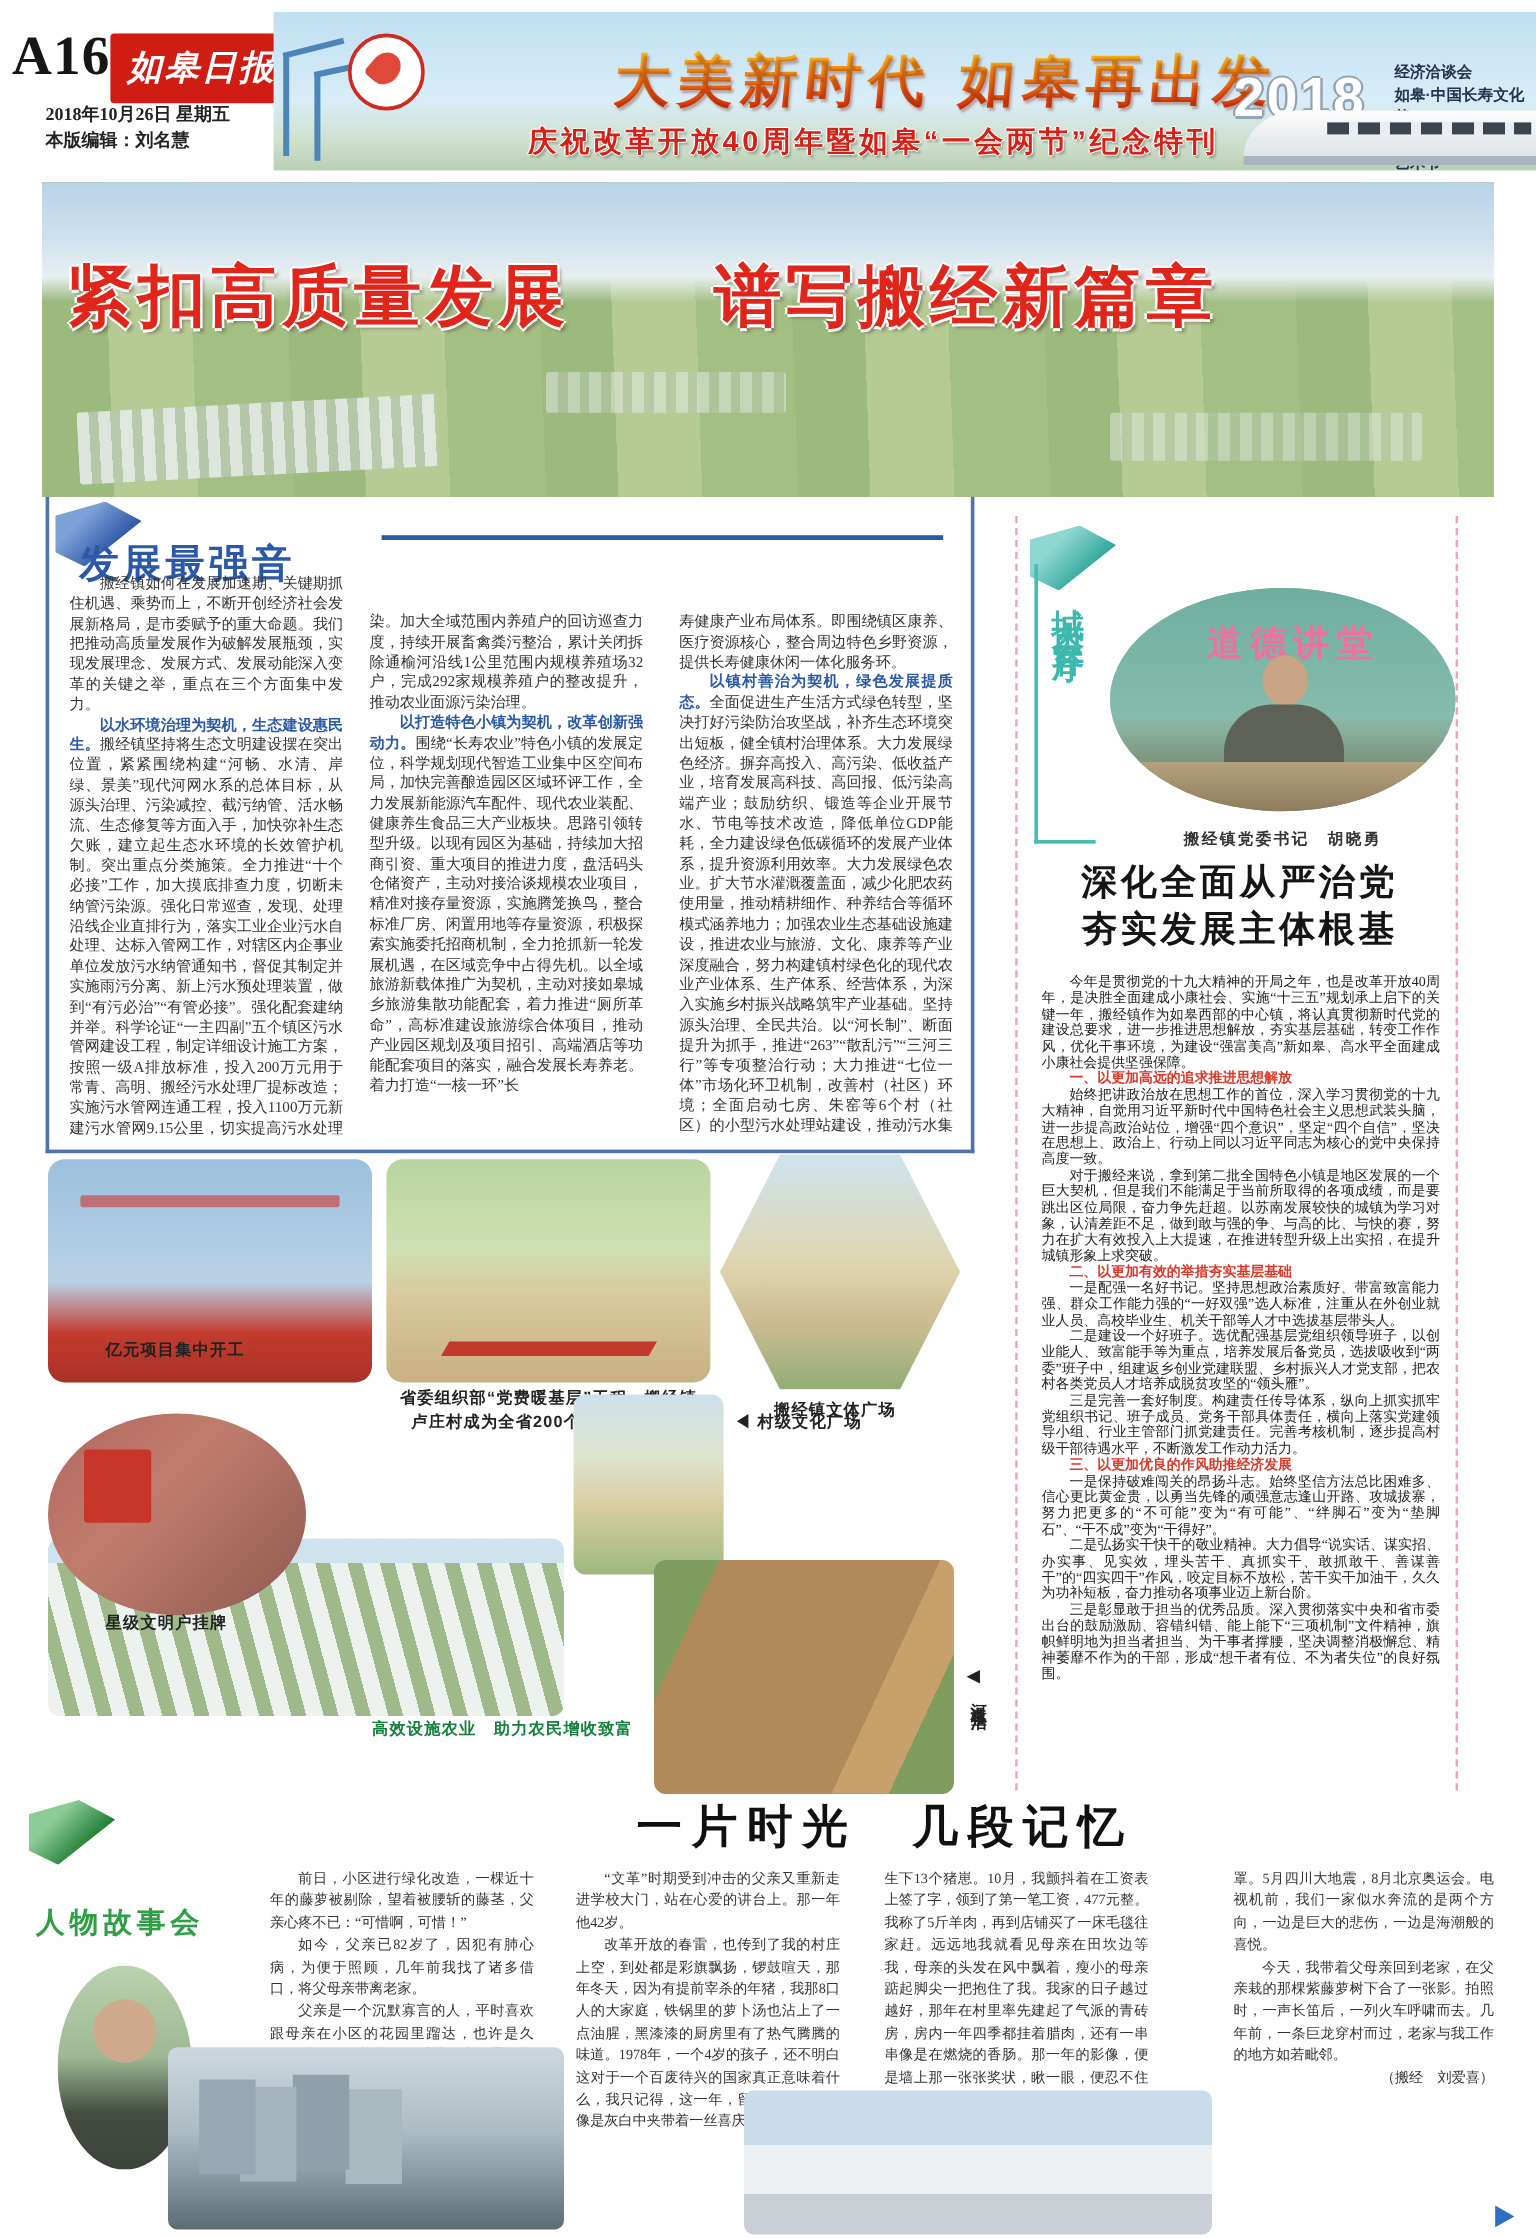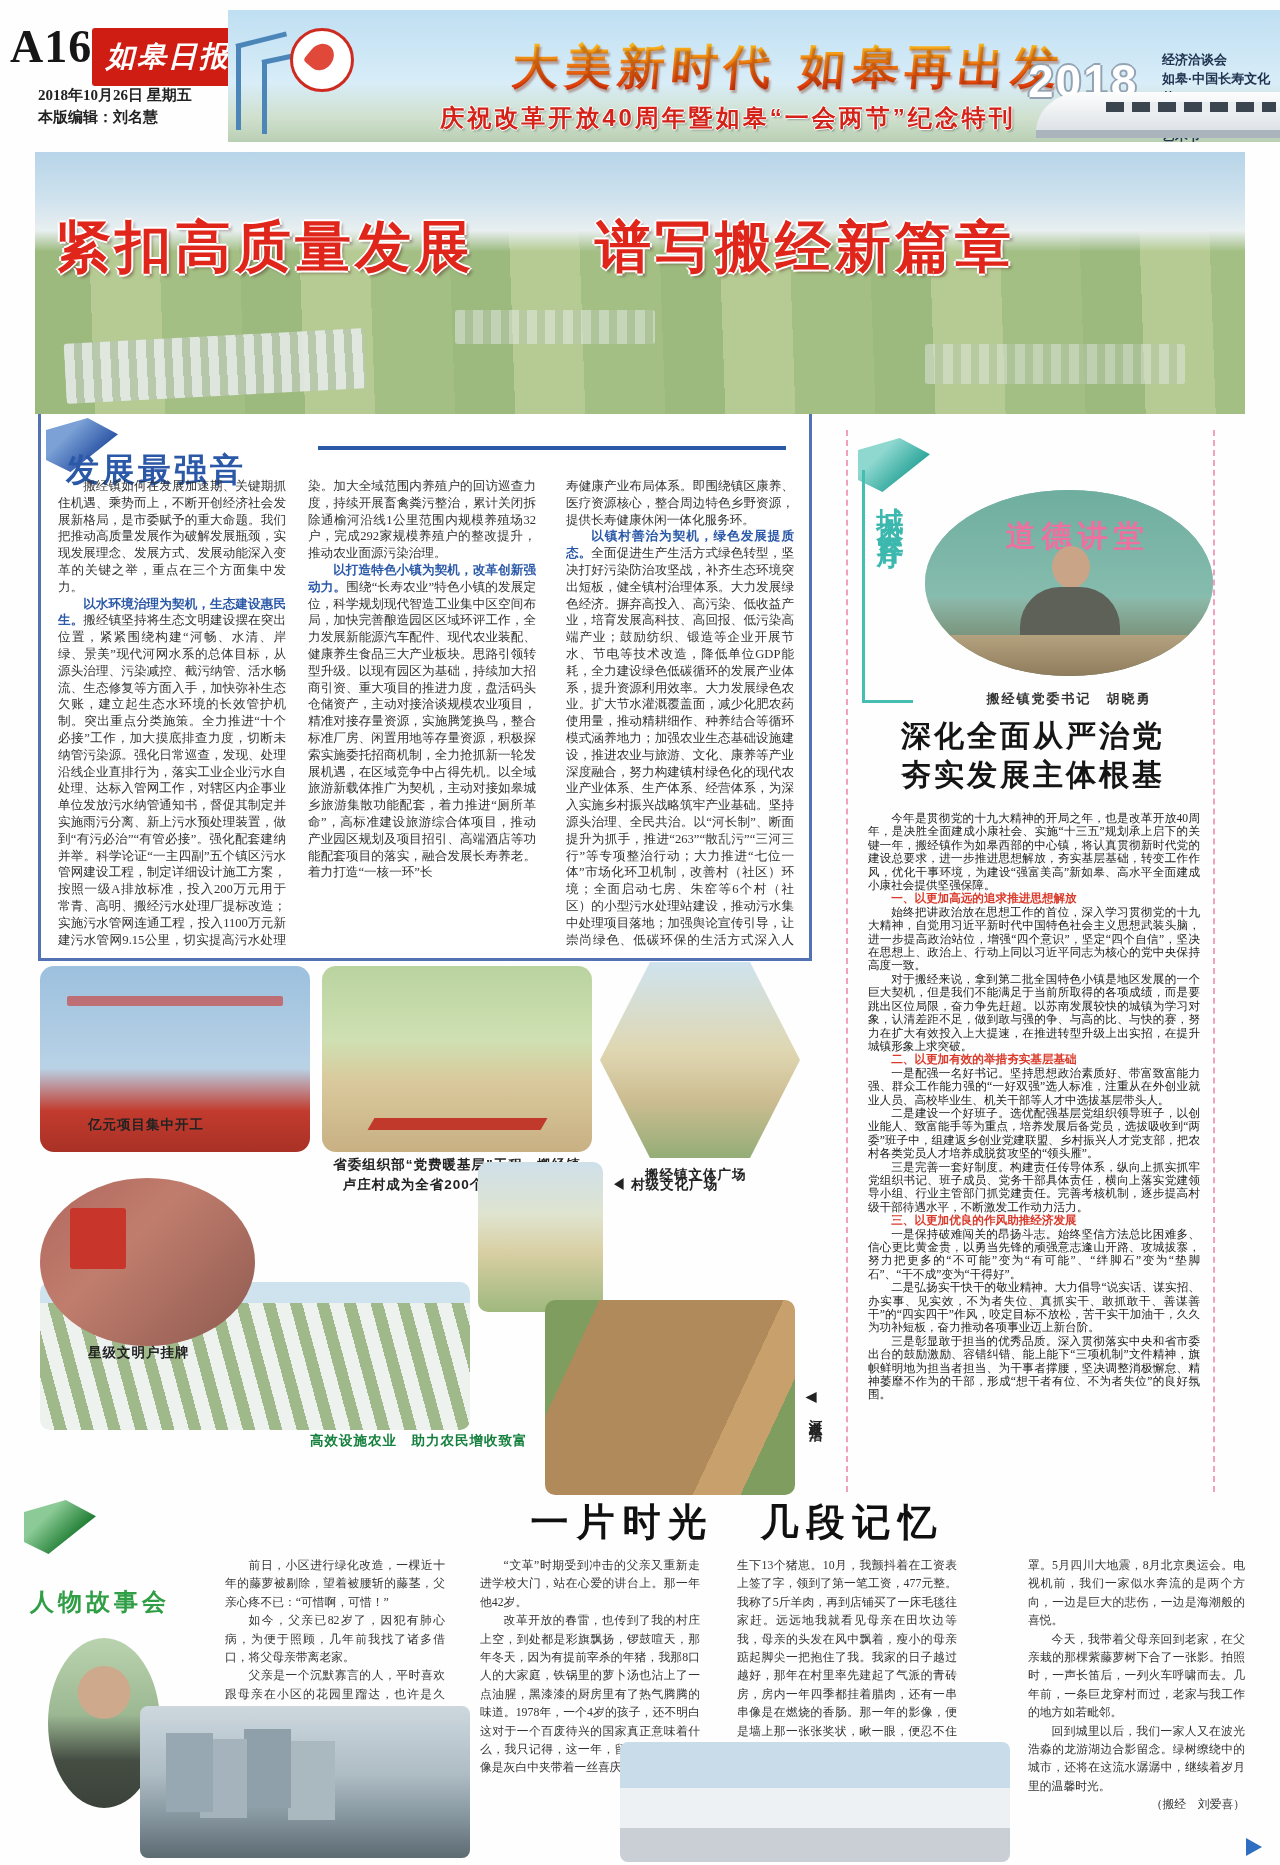--- a/index.html
+++ b/index.html
@@ -52,21 +52,21 @@
   .curl{width:72px;height:54px;}
   .curl-blue{background:linear-gradient(135deg,#7ba1d6 30%,#2e57a6 70%);}
   .curl-teal{background:linear-gradient(135deg,#8fd8d0 30%,#2fa79c 70%);}
   .curl-green{background:linear-gradient(135deg,#8ccb97 30%,#1f7d33 70%);}
   .curl{clip-path:polygon(0 22%,58% 0,100% 30%,34% 100%,0 78%);}
   .sec-title{font-weight:900;color:#2b59a8;font-size:33px;letter-spacing:3px;margin-top:24px;}
   .sec-rule{background:#2b59a8;height:4px;}
   .news-col{font-family:"Liberation Serif",serif;font-size:12.6px;line-height:16.8px;color:#333;
             text-align:justify;overflow:hidden;}
   .news-col p{margin:0;text-indent:2em;}
-  .news-col p.cont{text-indent:0;}
+  .news-col p.cont{text-indent:0;margin-top:32px;}
   .news-col b.lead{font-family:"Liberation Sans",sans-serif;color:#2b59a8;font-weight:bold;}
   
   .dash{width:0;border-left:2px dashed #f2a0c0;}
   .side-label{writing-mode:vertical-rl;font-size:27px;font-weight:900;color:#3cb8ae;letter-spacing:9px;}
   .side-bracket{border-left:3px solid #45bdb3;border-bottom:3px solid #45bdb3;}
   .oval-photo{border-radius:50%;overflow:hidden;
       background:linear-gradient(180deg,#79b2a6 0%,#8fbfb2 55%,#7d9a84 75%,#6b7a64 100%);}
   .oval-photo .board{position:absolute;left:0;top:0;width:100%;height:58%;background:linear-gradient(180deg,#6fae9f,#86bcae);}
   .oval-photo .dj{position:absolute;left:18%;top:14%;width:70%;text-align:center;
       font-family:"DejaVu Serif",serif;font-weight:bold;font-size:30px;color:#ef6f9e;letter-spacing:6px;}
@@ -195,21 +195,21 @@
       <p class="p">今年是贯彻党的十九大精神的开局之年，也是改革开放40周年，是决胜全面建成小康社会、实施“十三五”规划承上启下的关键一年，搬经镇作为如皋西部的中心镇，将认真贯彻新时代党的建设总要求，进一步推进思想解放，夯实基层基础，转变工作作风，优化干事环境，为建设“强富美高”新如皋、高水平全面建成小康社会提供坚强保障。</p>
       <p class="h">一、以更加高远的追求推进思想解放</p>
       <p class="p">始终把讲政治放在思想工作的首位，深入学习贯彻党的十九大精神，自觉用习近平新时代中国特色社会主义思想武装头脑，进一步提高政治站位，增强“四个意识”，坚定“四个自信”，坚决在思想上、政治上、行动上同以习近平同志为核心的党中央保持高度一致。</p>
       <p class="p">对于搬经来说，拿到第二批全国特色小镇是地区发展的一个巨大契机，但是我们不能满足于当前所取得的各项成绩，而是要跳出区位局限，奋力争先赶超。以苏南发展较快的城镇为学习对象，认清差距不足，做到敢与强的争、与高的比、与快的赛，努力在扩大有效投入上大提速，在推进转型升级上出实招，在提升城镇形象上求突破。</p>
       <p class="h">二、以更加有效的举措夯实基层基础</p>
       <p class="p">一是配强一名好书记。坚持思想政治素质好、带富致富能力强、群众工作能力强的“一好双强”选人标准，注重从在外创业就业人员、高校毕业生、机关干部等人才中选拔基层带头人。</p>
       <p class="p">二是建设一个好班子。选优配强基层党组织领导班子，以创业能人、致富能手等为重点，培养发展后备党员，选拔吸收到“两委”班子中，组建返乡创业党建联盟、乡村振兴人才党支部，把农村各类党员人才培养成脱贫攻坚的“领头雁”。</p>
       <p class="p">三是完善一套好制度。构建责任传导体系，纵向上抓实抓牢党组织书记、班子成员、党务干部具体责任，横向上落实党建领导小组、行业主管部门抓党建责任。完善考核机制，逐步提高村级干部待遇水平，不断激发工作动力活力。</p>
       <p class="h">三、以更加优良的作风助推经济发展</p>
       <p class="p">一是保持破难闯关的昂扬斗志。始终坚信方法总比困难多、信心更比黄金贵，以勇当先锋的顽强意志逢山开路、攻城拔寨，努力把更多的“不可能”变为“有可能”、“绊脚石”变为“垫脚石”、“干不成”变为“干得好”。</p>
-      <p class="p">二是弘扬实干快干的敬业精神。大力倡导“说实话、谋实招、办实事、见实效，不为者失位、真抓实干、敢抓敢干、善谋善干”的“四实四干”作风，咬定目标不放松，苦干实干加油干，久久为功补短板，奋力推动各项事业迈上新台阶。</p>
+      <p class="p">二是弘扬实干快干的敬业精神。大力倡导“说实话、谋实招、办实事、见实效，埋头苦干、真抓实干、敢抓敢干、善谋善干”的“四实四干”作风，咬定目标不放松，苦干实干加油干，久久为功补短板，奋力推动各项事业迈上新台阶。</p>
       <p class="p">三是彰显敢于担当的优秀品质。深入贯彻落实中央和省市委出台的鼓励激励、容错纠错、能上能下“三项机制”文件精神，旗帜鲜明地为担当者担当、为干事者撑腰，坚决调整消极懈怠、精神萎靡不作为的干部，形成“想干者有位、不为者失位”的良好氛围。</p>
     </div>
 
   <div class="abs photo r14 ph-ceremony" style="left:40px;top:966px;width:270px;height:186px">
       <i></i>
     </div>
   <div class="abs cap" style="left:88px;top:1116px">亿元项目集中开工</div>
 
   <div class="abs photo r14 ph-ground" style="left:322px;top:966px;width:270px;height:186px">
       <i></i>
@@ -248,21 +248,20 @@
   <div class="abs bot-col" style="left:480px;top:1556px;width:220px;height:300px">
       <p class="p">“文革”时期受到冲击的父亲又重新走进学校大门，站在心爱的讲台上。那一年他42岁。</p>
       <p class="p">改革开放的春雷，也传到了我的村庄上空，到处都是彩旗飘扬，锣鼓喧天，那年冬天，因为有提前宰杀的年猪，我那8口人的大家庭，铁锅里的萝卜汤也沾上了一点油腥，黑漆漆的厨房里有了热气腾腾的味道。1978年，一个4岁的孩子，还不明白这对于一个百废待兴的国家真正意味着什么，我只记得，这一年，留在我心中的影像是灰白中夹带着一丝喜庆的红……</p>
     </div>
   <div class="abs bot-col" style="left:737px;top:1556px;width:220px;height:300px">
       <p class="cont">生下13个猪崽。10月，我颤抖着在工资表上签了字，领到了第一笔工资，477元整。我称了5斤羊肉，再到店铺买了一床毛毯往家赶。远远地我就看见母亲在田坎边等我，母亲的头发在风中飘着，瘦小的母亲踮起脚尖一把抱住了我。我家的日子越过越好，那年在村里率先建起了气派的青砖房，房内一年四季都挂着腊肉，还有一串串像是在燃烧的香肠。那一年的影像，便是墙上那一张张奖状，瞅一眼，便忍不住心头的怒放。</p>
     </div>
   <div class="abs bot-col" style="left:1028px;top:1556px;width:217px;height:300px">
       <p class="cont">罩。5月四川大地震，8月北京奥运会。电视机前，我们一家似水奔流的是两个方向，一边是巨大的悲伤，一边是海潮般的喜悦。</p>
       <p class="p">今天，我带着父母亲回到老家，在父亲栽的那棵紫藤萝树下合了一张影。拍照时，一声长笛后，一列火车呼啸而去。几年前，一条巨龙穿村而过，老家与我工作的地方如若毗邻。</p>
-      <p class="p">回到城里以后，我们一家人又在波光浩淼的龙游湖边合影留念。绿树缭绕中的城市，还将在这流水潺潺中，继续着岁月里的温馨时光。</p>
       <p class="sig">（搬经　刘爱喜）</p>
     </div>
 
   <div class="abs photo ph-city" style="left:140px;top:1706px;width:330px;height:152px">
       <i></i>
     </div>
   <div class="abs photo ph-plant" style="left:620px;top:1742px;width:390px;height:120px"></div>
   <div class="abs blue-tri" style="left:1246px;top:1838px"></div>
 </div>
 

